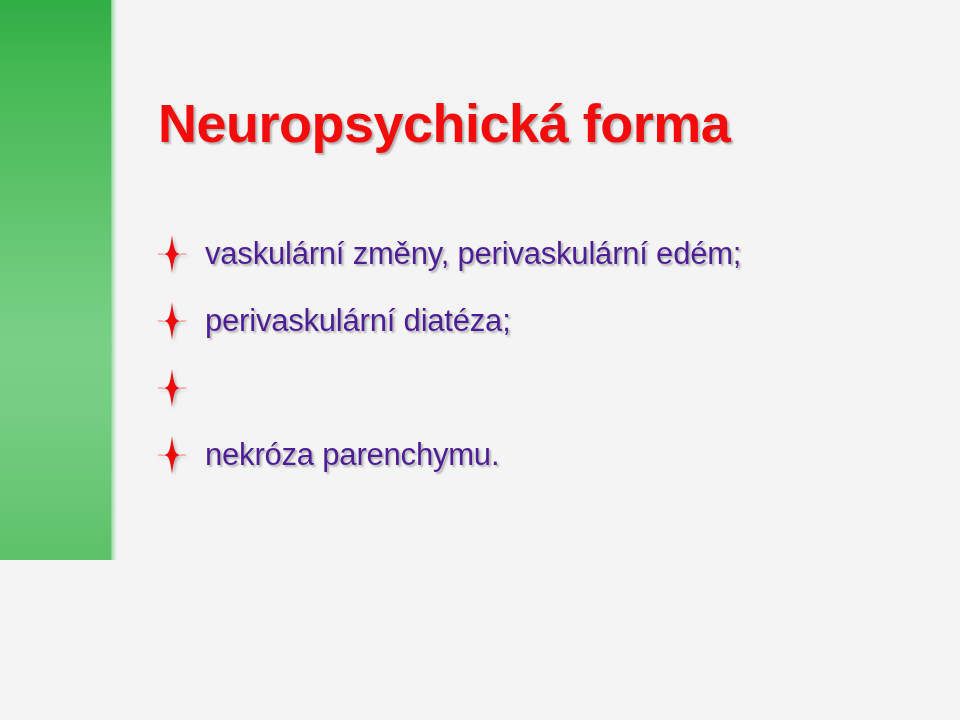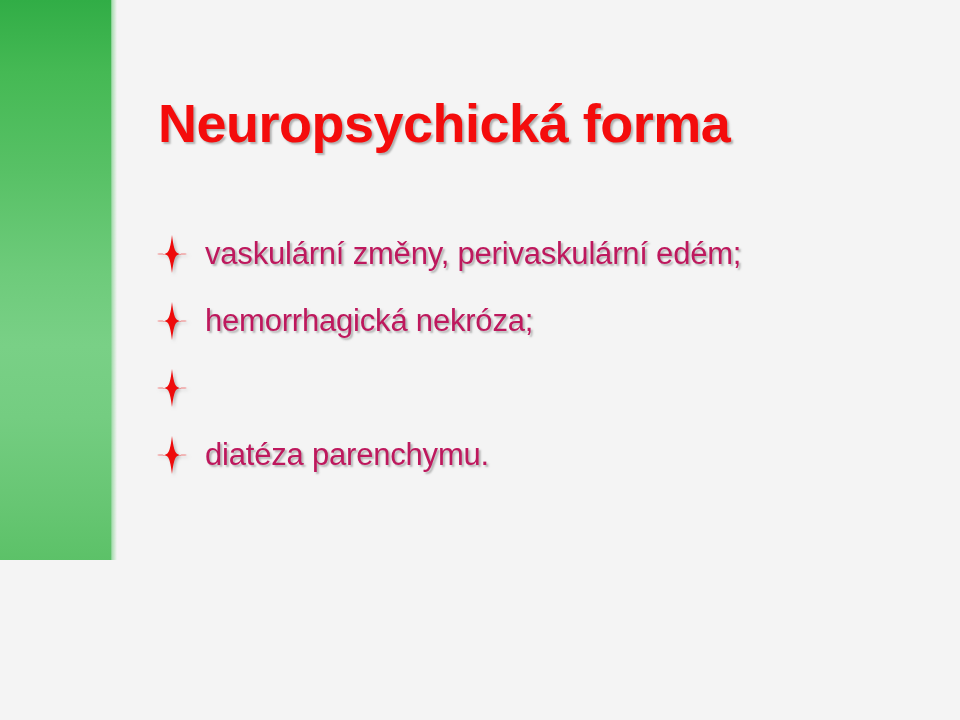--- a/index.html
+++ b/index.html
@@ -91,21 +91,21 @@
     justify-content: center;
   }
   .bullet-marker svg {
     display: block;
     filter: drop-shadow(2px 2px 1.5px rgba(120,120,120,0.5));
   }
   .bullet-text {
     flex: 1 1 auto;
     font-size: 31px;
     line-height: 44px;
-    color: #be185d;
+    color: #4c1d95;
     white-space: nowrap;
     letter-spacing: -0.2px;
     text-shadow: 2px 2px 2px rgba(125,125,125,0.55);
   }
 </style>
 </head>
 <body>
 
 <div class="slide">
 
@@ -125,35 +125,35 @@
       <span class="bullet-text">vaskulární změny, perivaskulární edém;</span>
     </li>
 
 
     <li class="bullet-item">
       <span class="bullet-marker">
         <svg width="30" height="38" viewBox="0 0 30 38" aria-hidden="true">
           <path d="M15 0 C16.3 10.6 17.6 15.6 19.6 17.4 C21.6 19.2 25.4 19.4 30 19 C25.4 18.6 21.6 18.8 19.6 20.6 C17.6 22.4 16.3 27.4 15 38 C13.7 27.4 12.4 22.4 10.4 20.6 C8.4 18.8 4.6 18.6 0 19 C4.6 19.4 8.4 19.2 10.4 17.4 C12.4 15.6 13.7 10.6 15 0 Z" fill="#ee0b0b"></path>
         </svg>
       </span>
-      <span class="bullet-text">hemorrhagická nekróza;</span>
+      <span class="bullet-text">perivaskulární diatéza;</span>
     </li>
 
     <li class="bullet-item">
       <span class="bullet-marker">
         <svg width="30" height="38" viewBox="0 0 30 38" aria-hidden="true">
           <path d="M15 0 C16.3 10.6 17.6 15.6 19.6 17.4 C21.6 19.2 25.4 19.4 30 19 C25.4 18.6 21.6 18.8 19.6 20.6 C17.6 22.4 16.3 27.4 15 38 C13.7 27.4 12.4 22.4 10.4 20.6 C8.4 18.8 4.6 18.6 0 19 C4.6 19.4 8.4 19.2 10.4 17.4 C12.4 15.6 13.7 10.6 15 0 Z" fill="#ee0b0b"></path>
         </svg>
       </span>
     </li>
 
     <li class="bullet-item">
       <span class="bullet-marker">
         <svg width="30" height="38" viewBox="0 0 30 38" aria-hidden="true">
           <path d="M15 0 C16.3 10.6 17.6 15.6 19.6 17.4 C21.6 19.2 25.4 19.4 30 19 C25.4 18.6 21.6 18.8 19.6 20.6 C17.6 22.4 16.3 27.4 15 38 C13.7 27.4 12.4 22.4 10.4 20.6 C8.4 18.8 4.6 18.6 0 19 C4.6 19.4 8.4 19.2 10.4 17.4 C12.4 15.6 13.7 10.6 15 0 Z" fill="#ee0b0b"></path>
         </svg>
       </span>
-      <span class="bullet-text">diatéza parenchymu.</span>
+      <span class="bullet-text">nekróza parenchymu.</span>
     </li>
 
   </ul>
 
 </div>
 
 </body></html>

